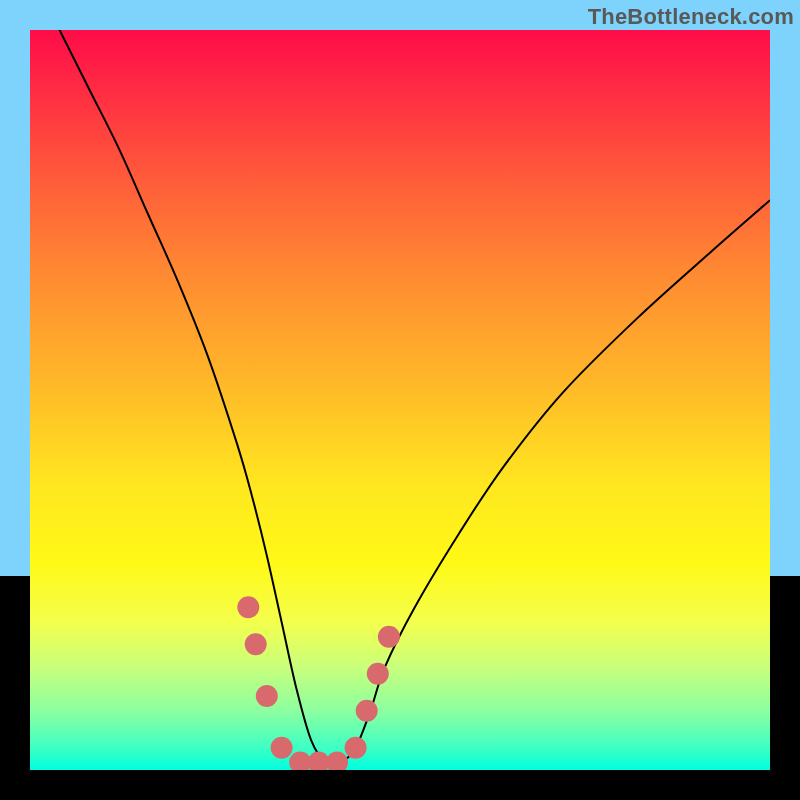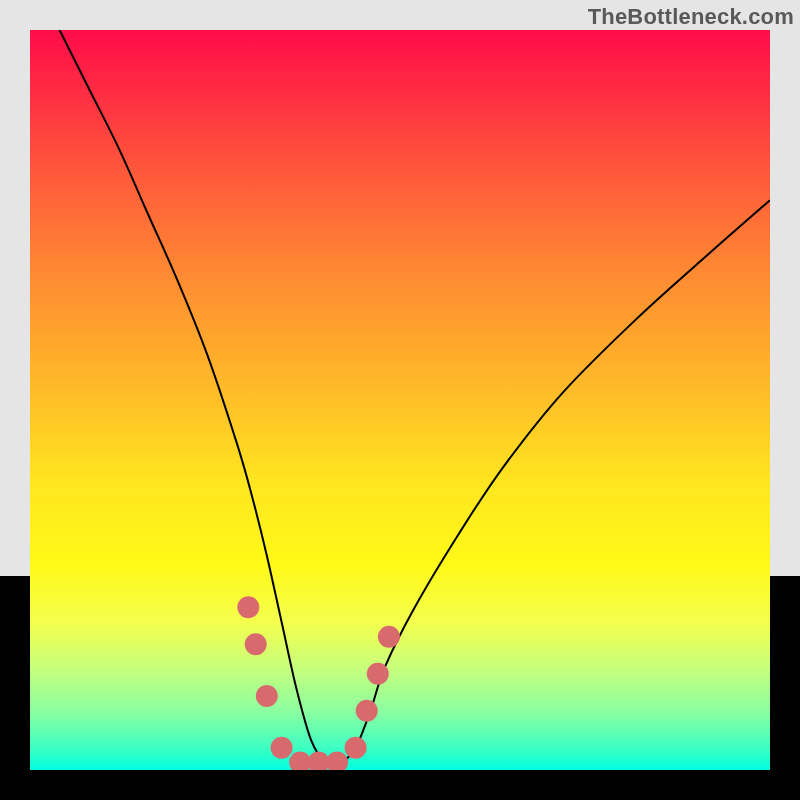--- a/index.html
+++ b/index.html
@@ -8,21 +8,21 @@
     width: 800px;
     height: 800px;
     overflow: hidden;
     background: #000;
     font-family: Arial, Helvetica, sans-serif;
   }
   .frame {
     position: relative;
     width: 800px;
     height: 576px;
-    background: #e5e5e5;
+    background: #7dd3fc;
     box-sizing: border-box;
   }
   .plot-area {
     position: absolute;
     left: 30px;
     top: 30px;
     width: 740px;
     height: 740px;
   }
   .bg-gradient {

